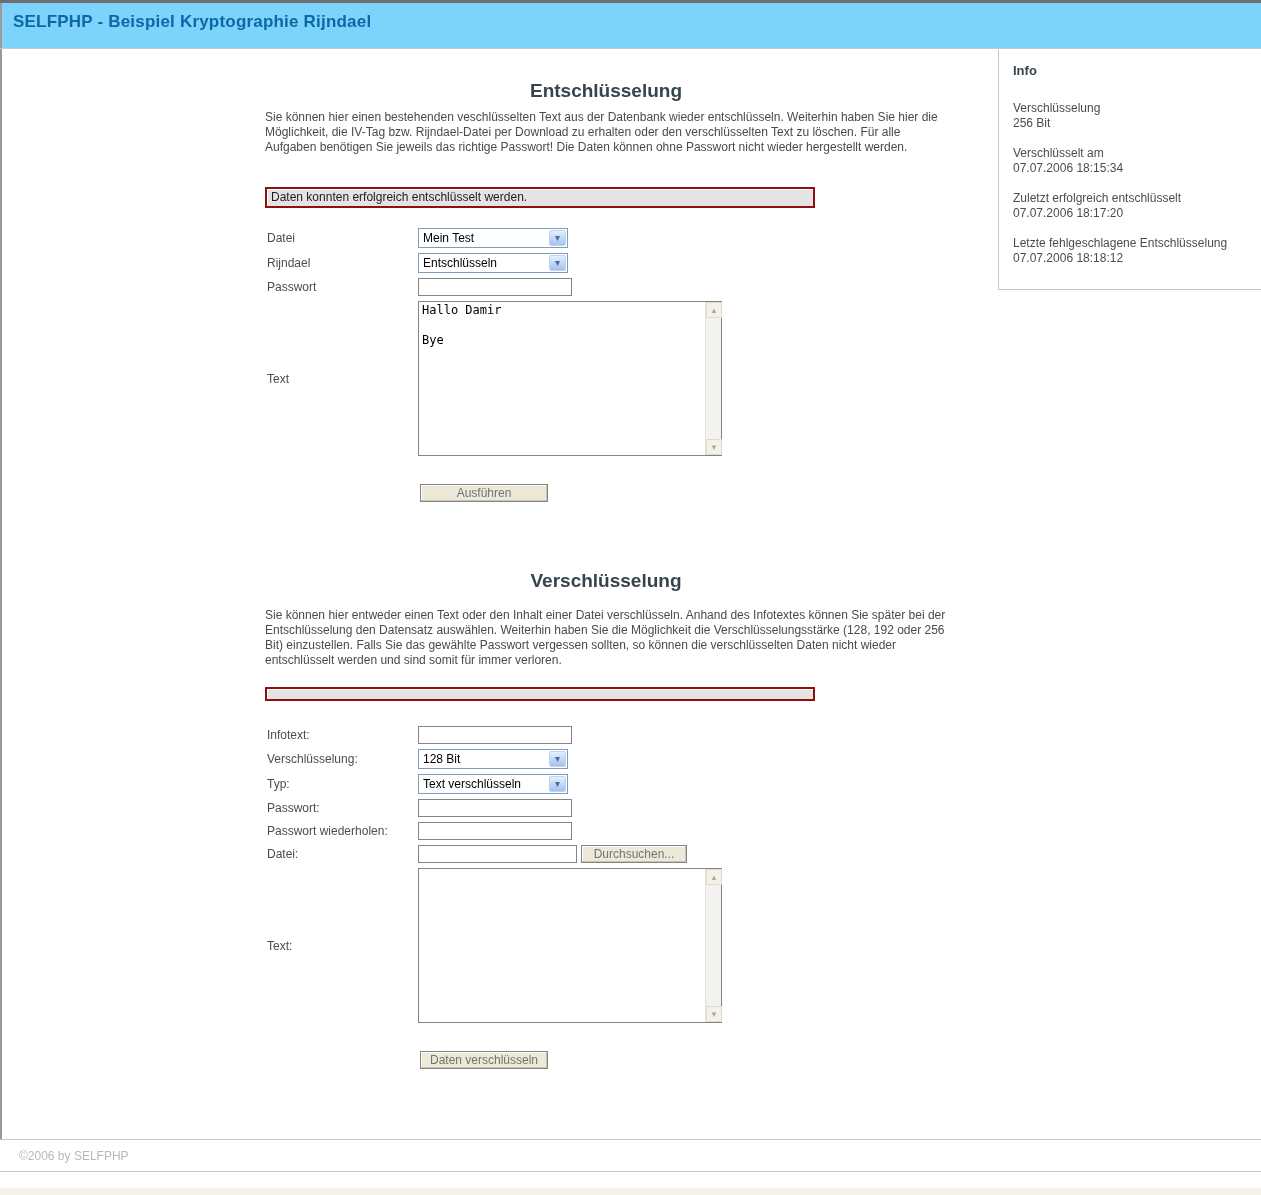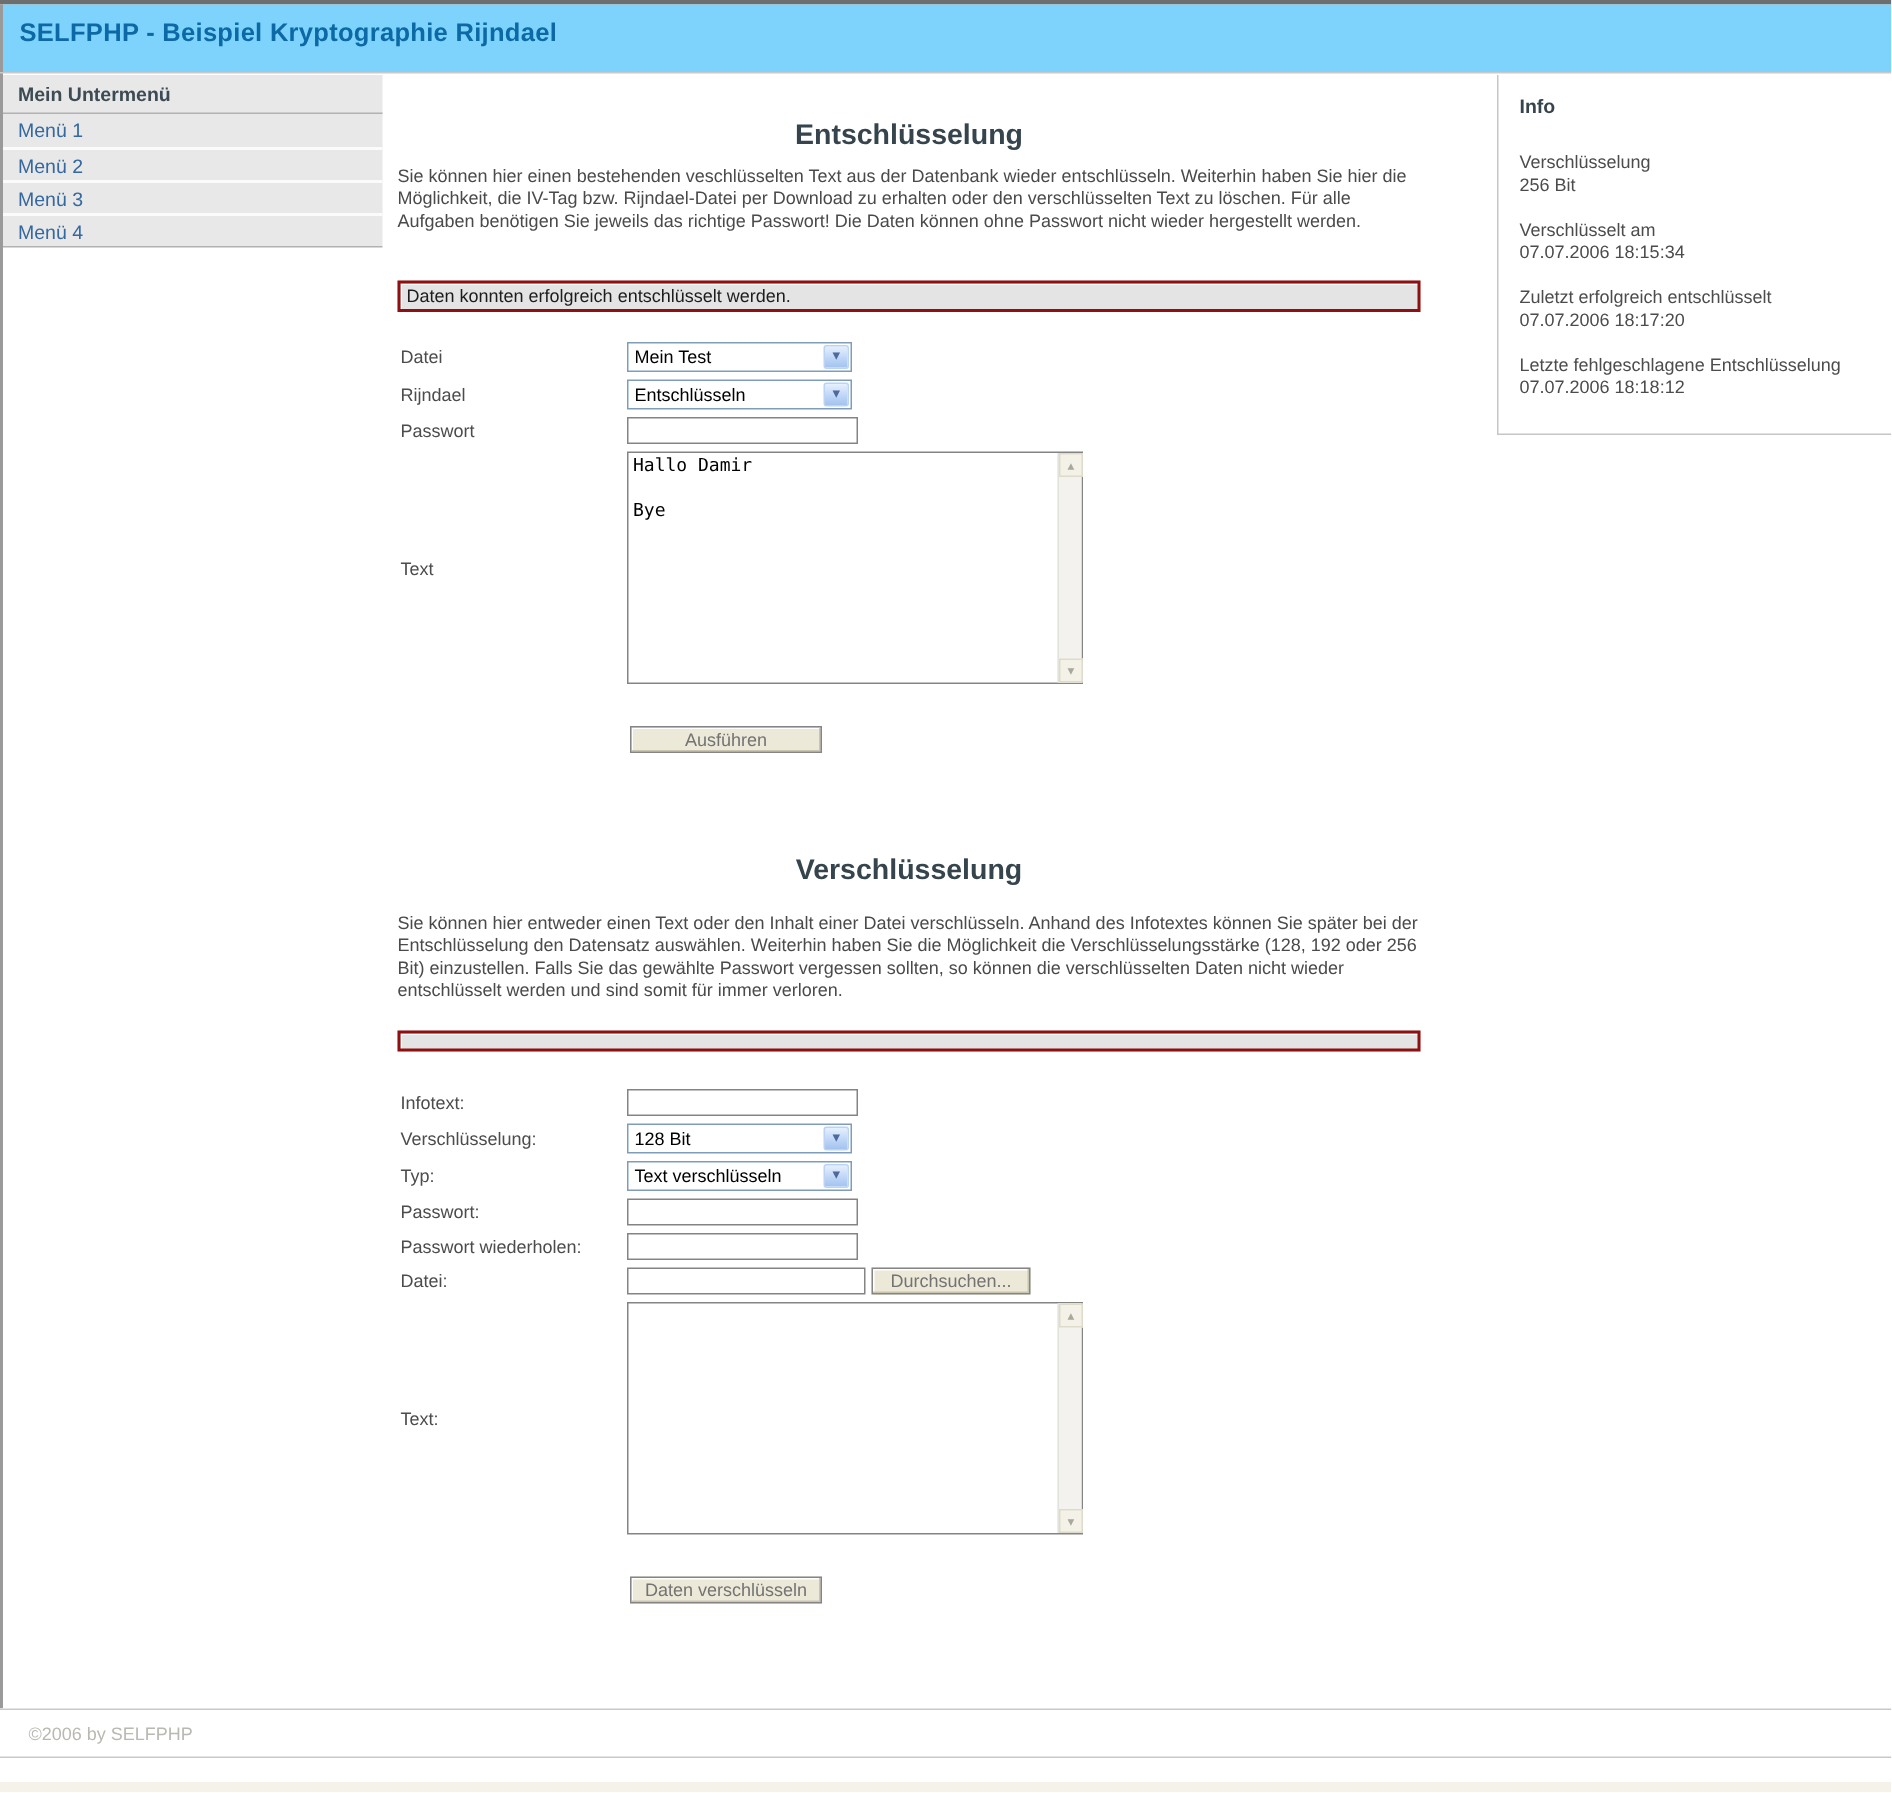--- a/index.html
+++ b/index.html
@@ -27,21 +27,21 @@
              color:#35689e; font-size:13px; text-decoration:none; cursor:pointer; }
   .sb-item + .sb-item { border-top:2px solid #fbfbfb; }
 
   
   .main { position:absolute; left:265px; top:50px; width:682px; height:1090px; }
   .section-heading { position:absolute; left:0; width:682px; text-align:center;
                      font-size:19px; font-weight:bold; color:#36454d; }
   .heading1 { top:30px; } .heading2 { top:520px; }
   .para { position:absolute; left:0; width:682px; line-height:15px; color:#4a4a4a; }
   .para1 { top:60px; } .para2 { top:558px; }
-  .statusbar { position:absolute; left:0; width:682px; border:2px solid #8f1010; background:#e4e4e4;
+  .statusbar { position:absolute; left:0; width:550px; border:2px solid #8f1010; background:#e4e4e4;
                box-shadow:inset 1px 1px 0 #ffffff; color:#1c1c1c; padding:1px 4px 2px; }
   .msg1 { top:137px; }
   .msg2 { top:637px; height:14px; padding:0; }
 
   .form { position:absolute; left:0; width:682px; }
   .form1 { top:178px; } .form2 { top:676px; }
   .frow { display:flex; align-items:center; margin-bottom:5px; padding-left:2px; }
   .flabel { width:151px; flex:none; color:#4c4c4c; }
   .textrow { height:155px; }
 
@@ -89,27 +89,20 @@
 
 <div class="page">
   <div class="topbar"></div>
   <div class="leftborder"></div>
 
   <div class="header">
     <div class="page-title">SELFPHP - Beispiel Kryptographie Rijndael</div>
   </div>
   <div class="rule"></div>
 
-  <div class="sidebar">
-    <div class="sb-title">Mein Untermenü</div>
-    <a class="sb-item">Menü 1</a>
-    <a class="sb-item">Menü 2</a>
-    <a class="sb-item">Menü 3</a>
-    <a class="sb-item">Menü 4</a>
-  </div>
 
   <div class="main">
 
     <div class="section-heading heading1">Entschlüsselung</div>
     <div class="para para1">Sie können hier einen bestehenden veschlüsselten Text aus der Datenbank wieder entschlüsseln. Weiterhin haben Sie hier die Möglichkeit, die IV-Tag bzw. Rijndael-Datei per Download zu erhalten oder den verschlüsselten Text zu löschen. Für alle Aufgaben benötigen Sie jeweils das richtige Passwort! Die Daten können ohne Passwort nicht wieder hergestellt werden.</div>
     <div class="statusbar msg1">Daten konnten erfolgreich entschlüsselt werden.</div>
 
     <div class="form form1">
       <div class="frow">
         <span class="flabel">Datei</span>

